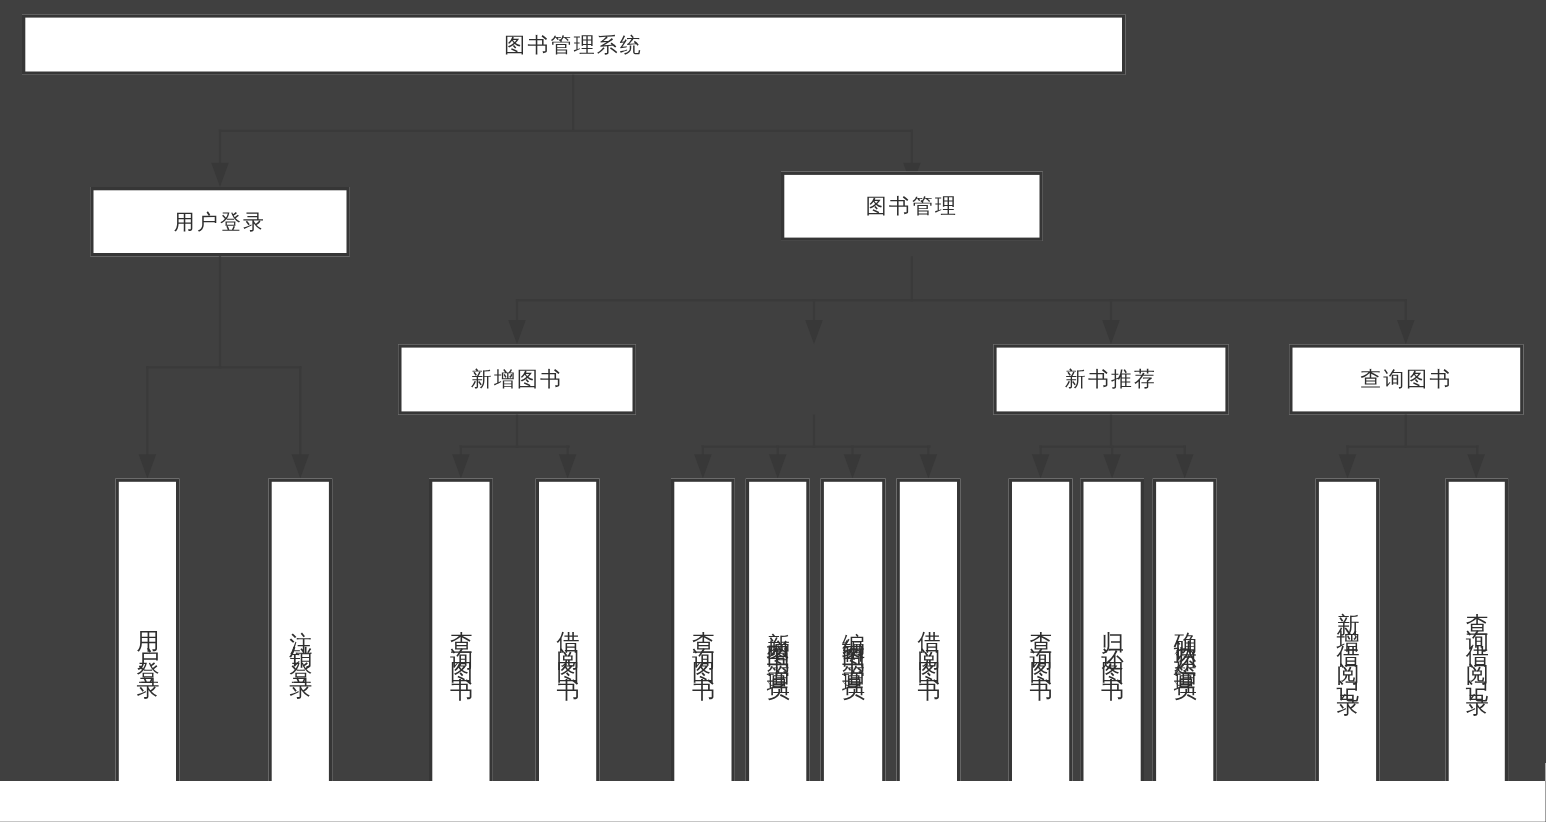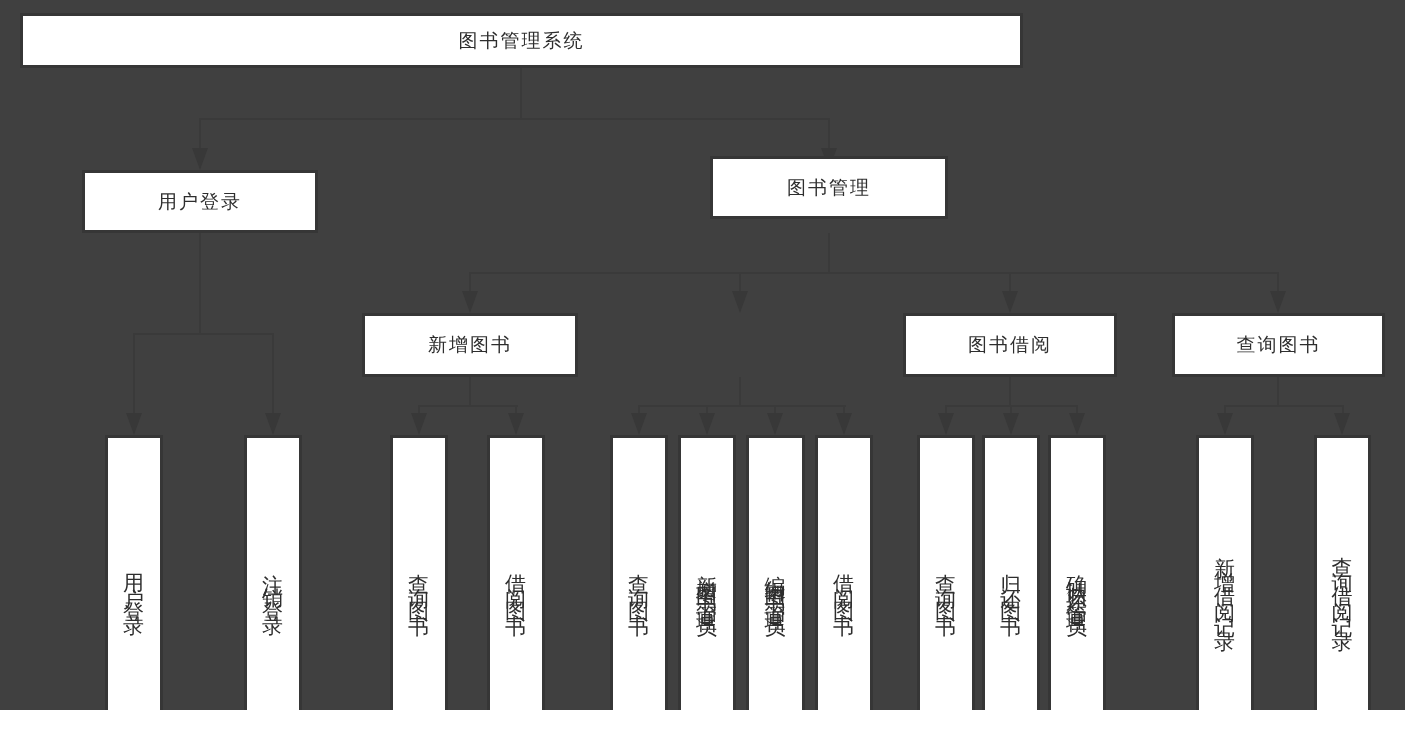--- a/index.html
+++ b/index.html
@@ -72,21 +72,21 @@
   <div class="vline" style="left:1277px;top:272px;width:2px;height:22px;"></div>
   <div class="arrow" style="left:462px;top:291px;"></div>
   <div class="arrow" style="left:732px;top:291px;"></div>
   <div class="arrow" style="left:1002px;top:291px;"></div>
   <div class="arrow" style="left:1270px;top:291px;"></div>
 
   <div class="box" style="left:362px;top:313px;width:216px;height:64px;">
     <span>新增图书</span>
   </div>
   <div class="box" style="left:903px;top:313px;width:214px;height:64px;">
-    <span>图书借阅</span>
+    <span>新书推荐</span>
   </div>
   <div class="box" style="left:1172px;top:313px;width:213px;height:64px;">
     <span>查询图书</span>
   </div>
 
   <div class="vline" style="left:469px;top:377px;width:2px;height:30px;"></div>
   <div class="hline" style="left:418px;top:405px;width:100px;height:2px;"></div>
   <div class="vline" style="left:418px;top:405px;width:2px;height:10px;"></div>
   <div class="vline" style="left:515px;top:405px;width:2px;height:10px;"></div>
   <div class="arrow" style="left:411px;top:413px;"></div>

